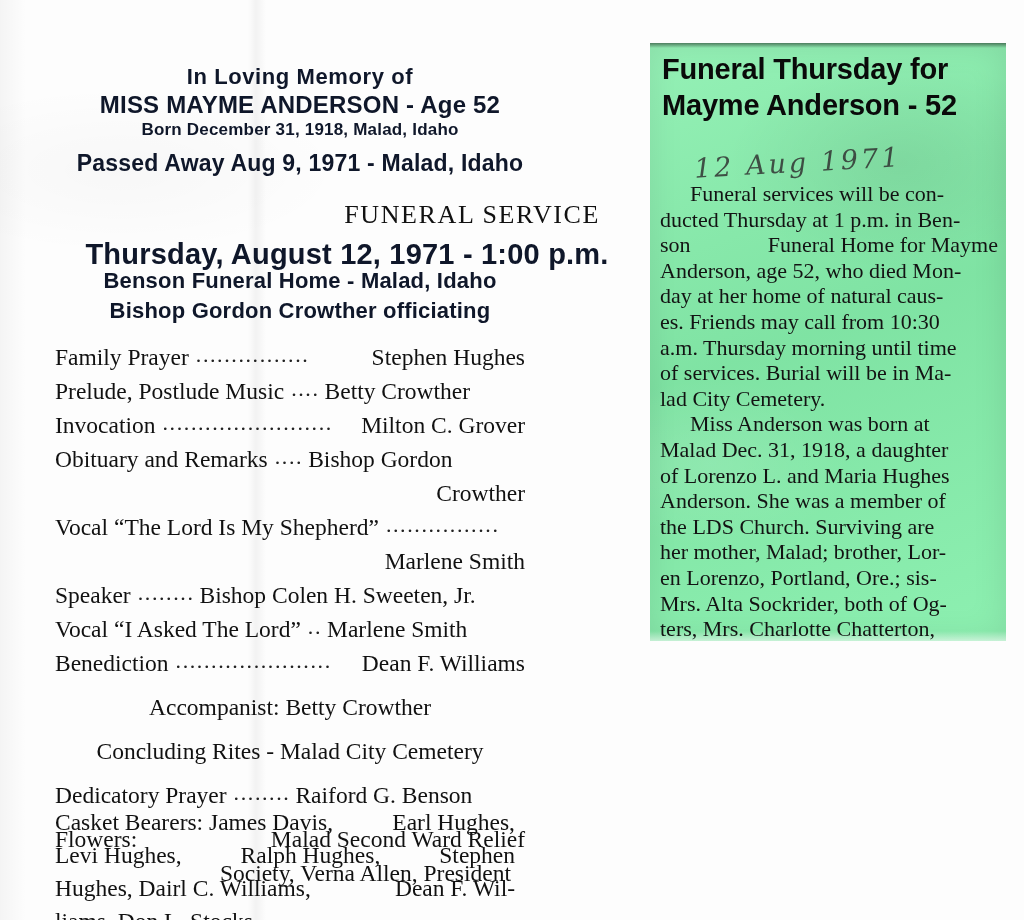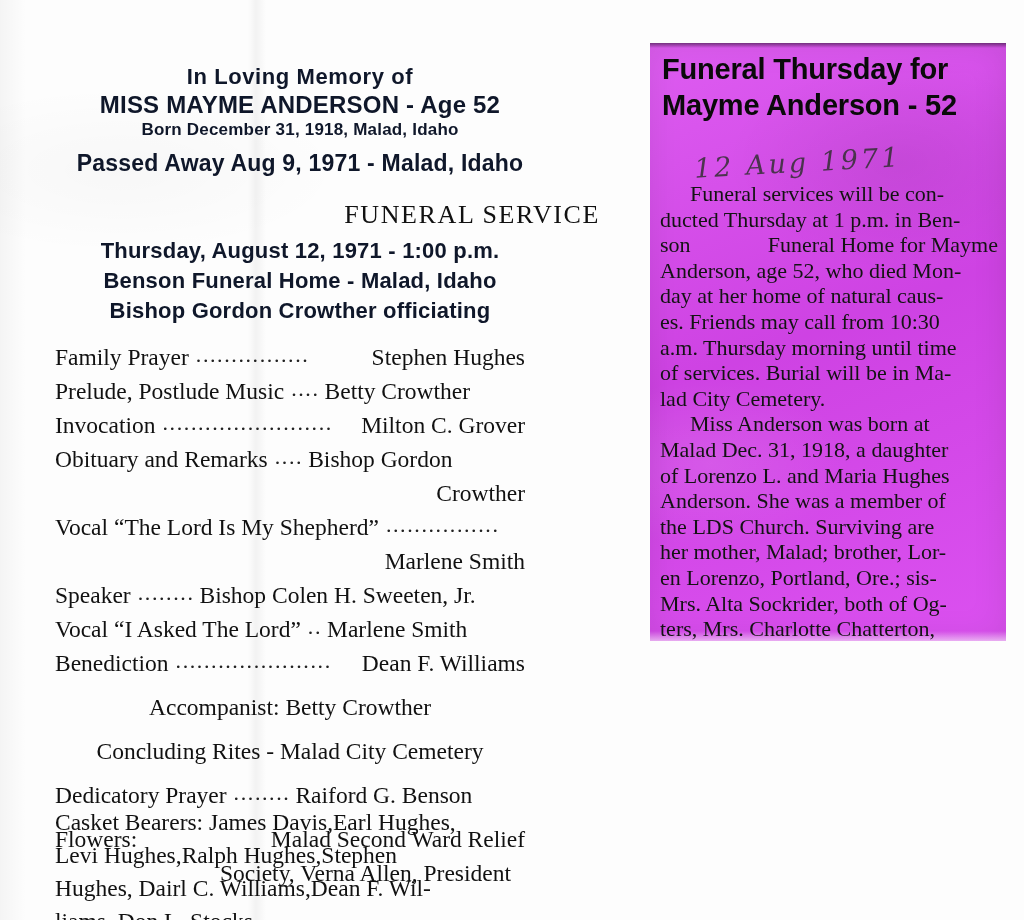--- a/index.html
+++ b/index.html
@@ -58,21 +58,21 @@
 
   .line-service-title {
     font-family: "Liberation Serif", serif;
     font-weight: normal;
     font-size: 26px;
     top: 200px;
     letter-spacing: 1.6px;
     text-align: right;
   }
 
-  .line-when        { font-size: 22px; top: 238px; letter-spacing: 0.2px; }
+  .line-when        { font-size: 29px; top: 238px; letter-spacing: 0.2px; padding-left: 47px; }
   .line-where       { font-size: 22px; top: 268px; letter-spacing: 0.2px; }
   .line-officiant   { font-size: 22px; top: 298px; letter-spacing: 0.2px; }
 
   
   #order-of-service {
     position: absolute;
     left: 55px;
     top: 340px;
     width: 470px;
     font-size: 23.5px;
@@ -131,33 +131,35 @@
   #bearers {
     position: absolute;
     left: 55px;
     top: 806px;
     width: 460px;
     font-size: 23.5px;
     line-height: 33px;
   }
   .bearer-line {
     display: flex;
-    white-space: nowrap;
-    width: 100%;
+    justify-content: space-between;
+    white-space: nowrap;
+    width: 100%;
+    gap: 12px;
   }
   .bearer-line.last { display: block; }
 
   
   #clipping {
     position: absolute;
     left: 650px;
     top: 43px;
     width: 356px;
     height: 598px;
-    background: #d946ef;
+    background: #86efac;
     box-shadow: inset 0 0 34px rgba(0,0,0,0.10);
     overflow: hidden;
   }
   
   #clipping-texture {
     position: absolute;
     inset: 0;
     background:
       radial-gradient(ellipse 240px 150px at 250px 120px, rgba(0,0,0,0.07), rgba(0,0,0,0) 72%),
       radial-gradient(ellipse 200px 120px at 60px 420px, rgba(255,255,255,0.10), rgba(0,0,0,0) 70%),

